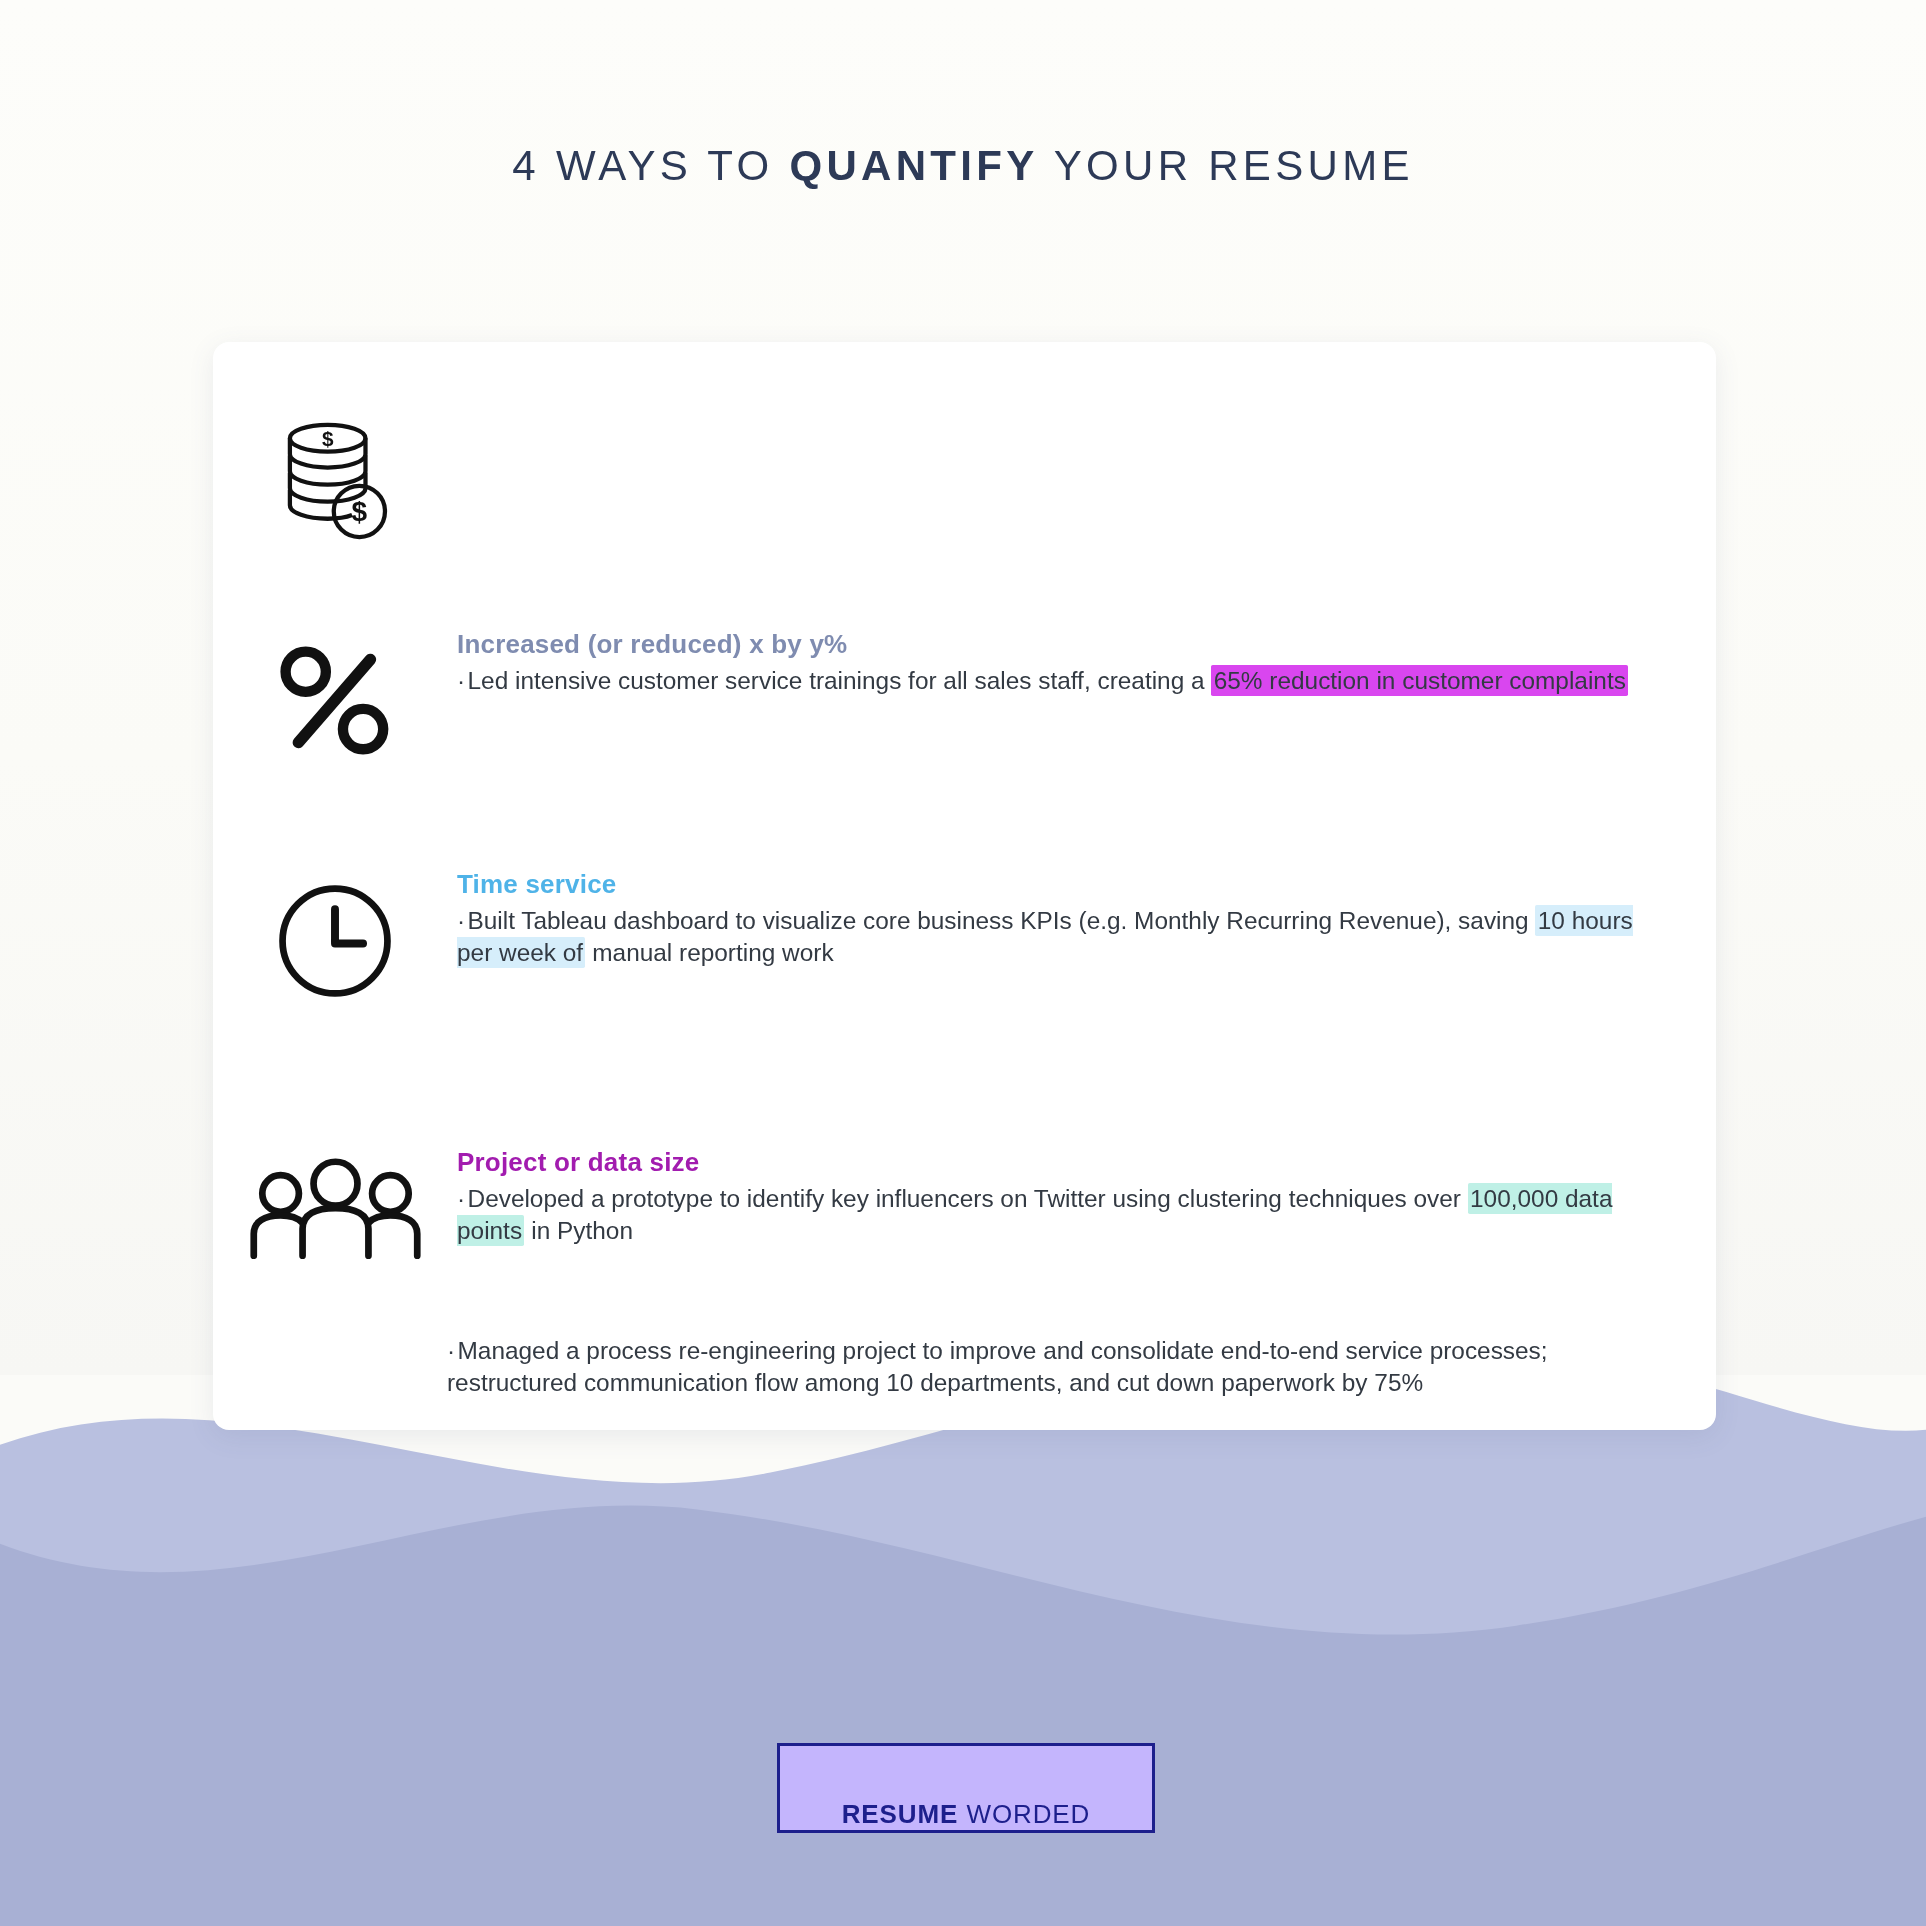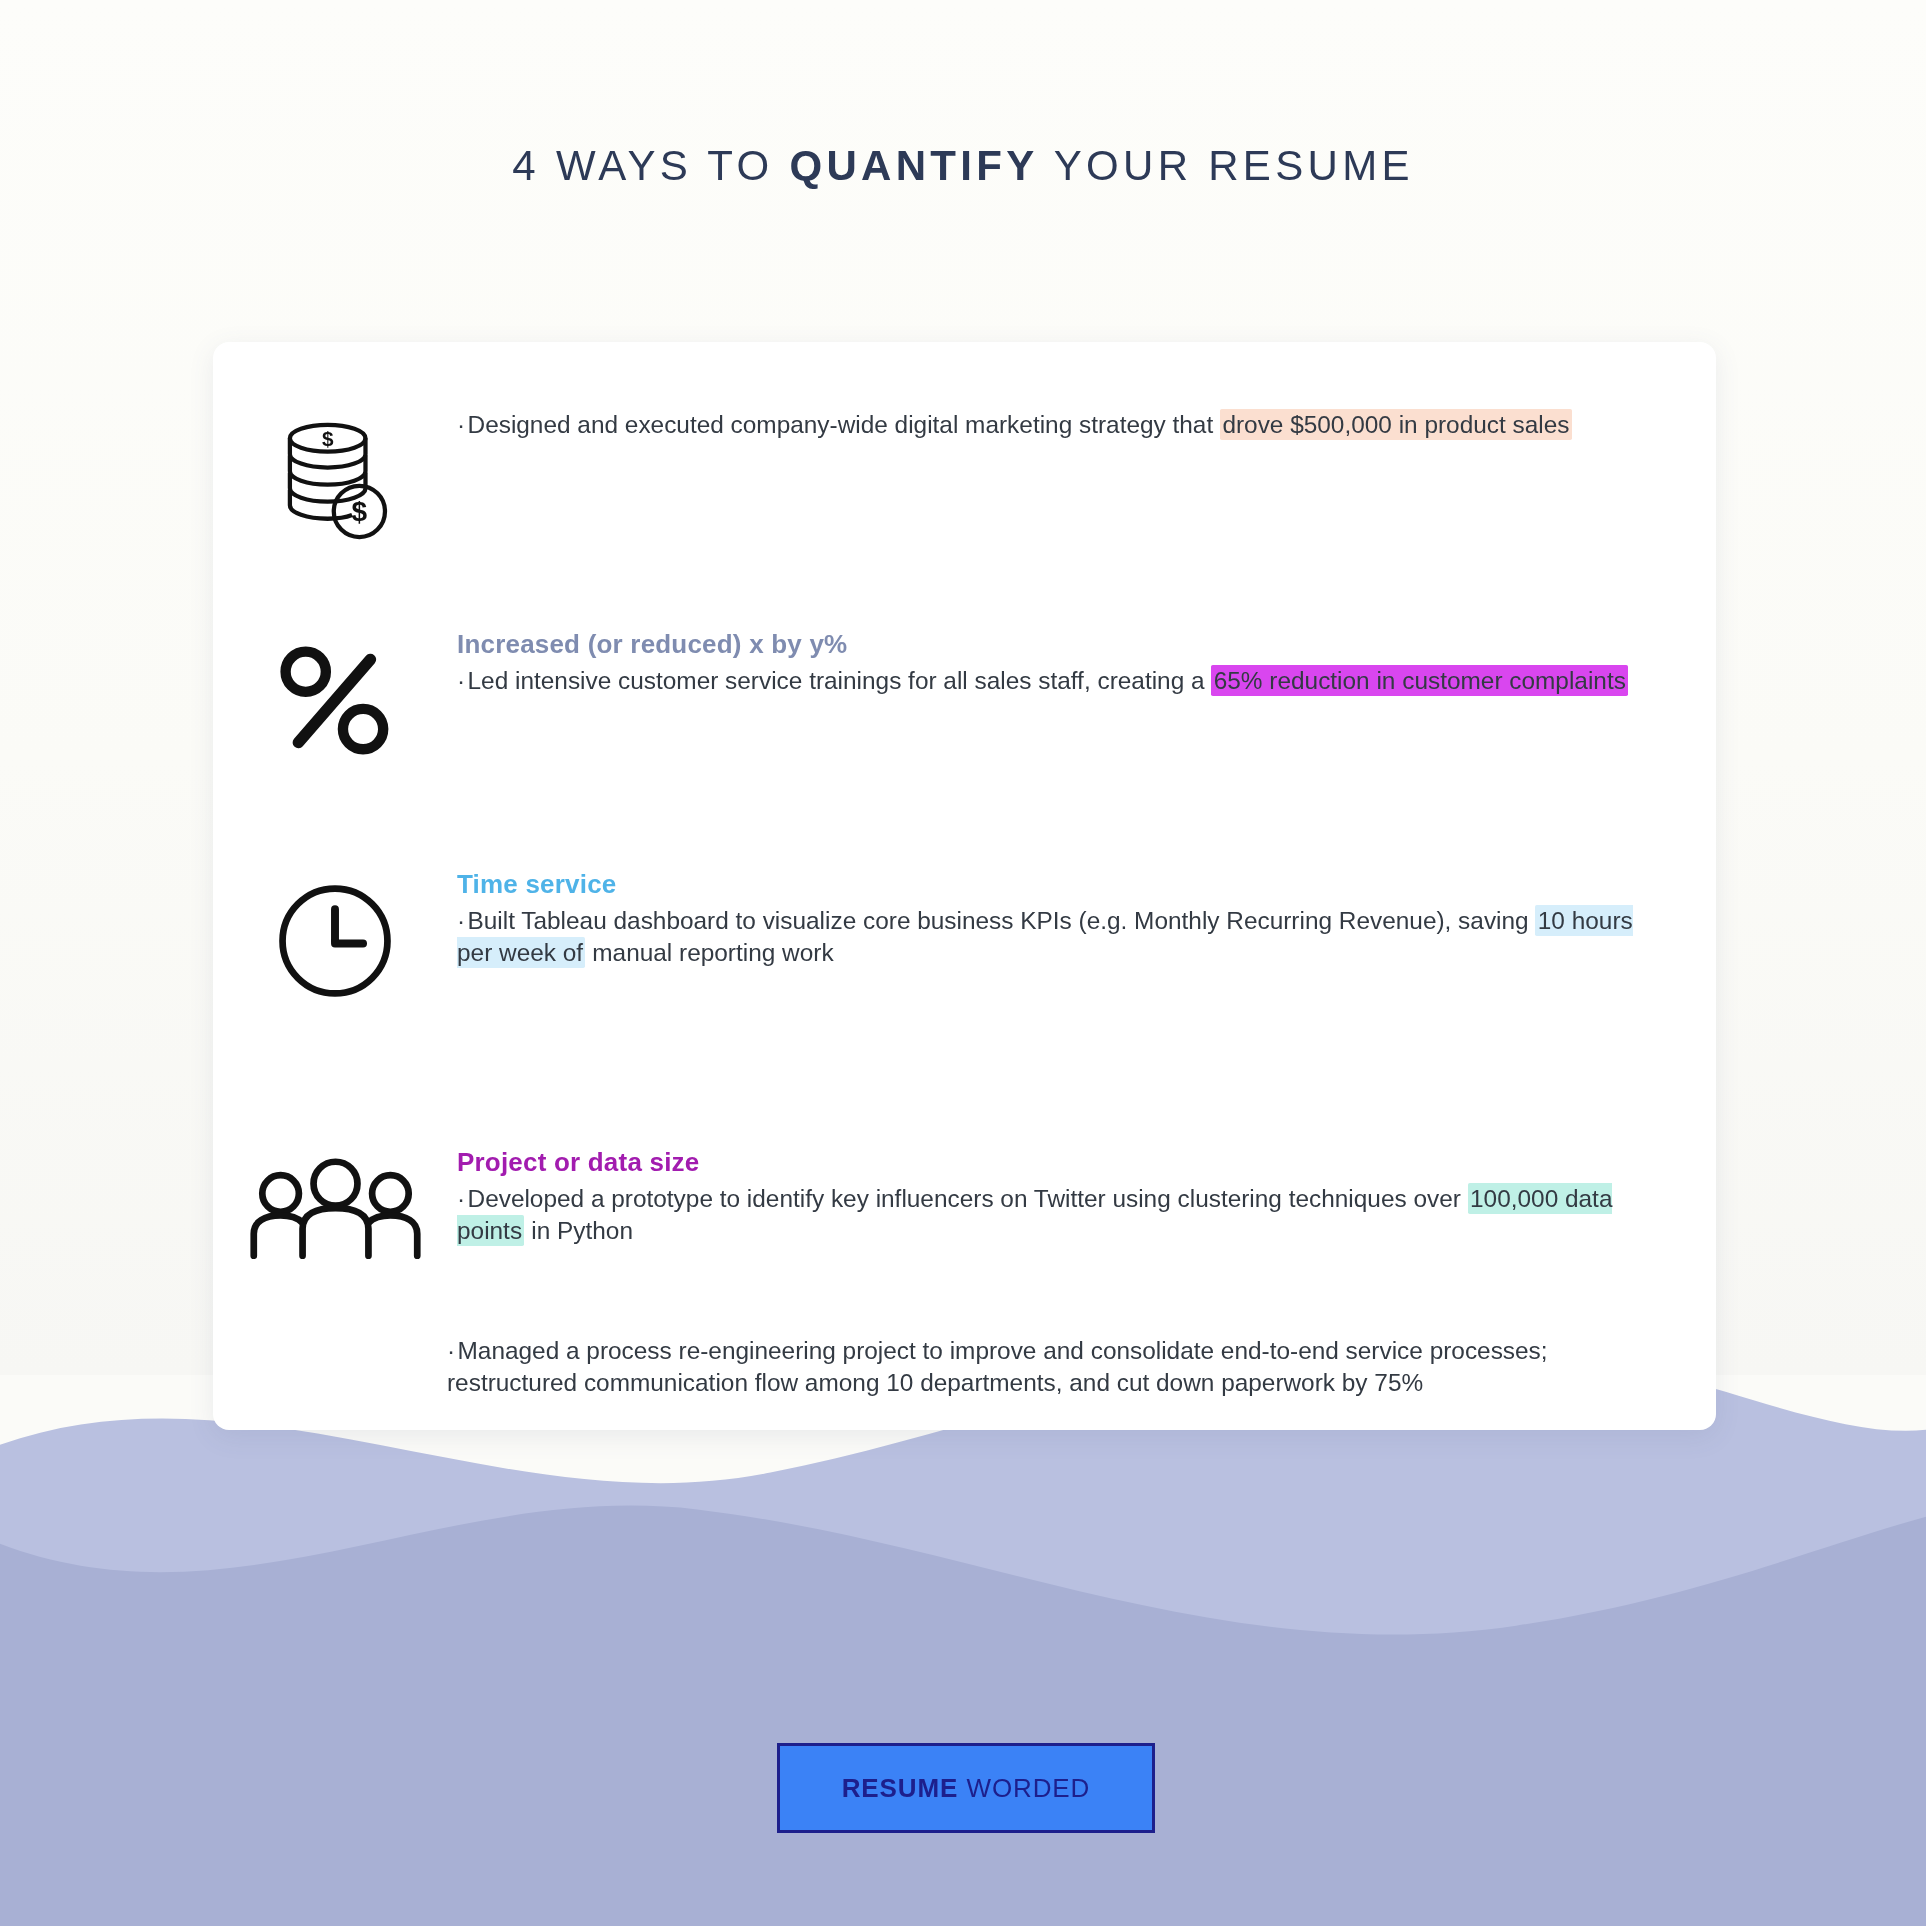--- a/index.html
+++ b/index.html
@@ -130,23 +130,23 @@
   }
 
   
   #logo-box {
     position: absolute;
     left: 777px;
     top: 1743px;
     width: 372px;
     height: 84px;
     border: 3.1px solid #1d1f8c;
-    background: #3b82f6;
+    background: #c4b5fd;
     display: flex;
-    align-items: center;
+    align-items: flex-end;
     justify-content: center;
     z-index: 7;
   }
   #logo-text {
     font-size: 26px;
     letter-spacing: 0.9px;
     color: #1d1f8c;
     white-space: nowrap;
   }
   #logo-text .b { font-weight: 700; }
@@ -182,21 +182,20 @@
           <path d="M26,58 L26,84 C26,96 54,106 88,106 C122,106 150,96 150,84 L150,58"></path>
           <path d="M26,86 L26,112 C26,124 54,134 88,134 C122,134 150,124 150,112 L150,86"></path>
           <path d="M26,114 L26,140 C26,152 54,162 88,162 C104,162 118,160 128,156"></path>
           <circle cx="140" cy="150" r="42"></circle>
         </g>
         <text x="88" y="42" font-family="'Liberation Sans', sans-serif" font-size="34" font-weight="700" text-anchor="middle" fill="#111111">$</text>
         <text x="140" y="166" font-family="'Liberation Sans', sans-serif" font-size="46" font-weight="700" text-anchor="middle" fill="#111111">$</text>
       </svg>
     </div>
     <div class="text-cell">
-      <p class="bullet"><span class="dot">·</span><span>Designed and executed company-wide digital marketing strategy that </span><span class="hl" style="background:#fbdfd0">drove $500,000 in product sales</span><span></span></p>
     </div>
   </div>
 
   <div class="row" id="row-percent">
     <div class="icon-cell">
       <svg width="122" height="122" viewBox="0 0 200 200">
         <g fill="none" stroke="#111111" stroke-width="17">
           <circle cx="52" cy="52" r="33"></circle>
           <circle cx="146" cy="146" r="33"></circle>
           <line x1="158" y1="32" x2="40" y2="168" stroke-width="19" stroke-linecap="round"></line>

